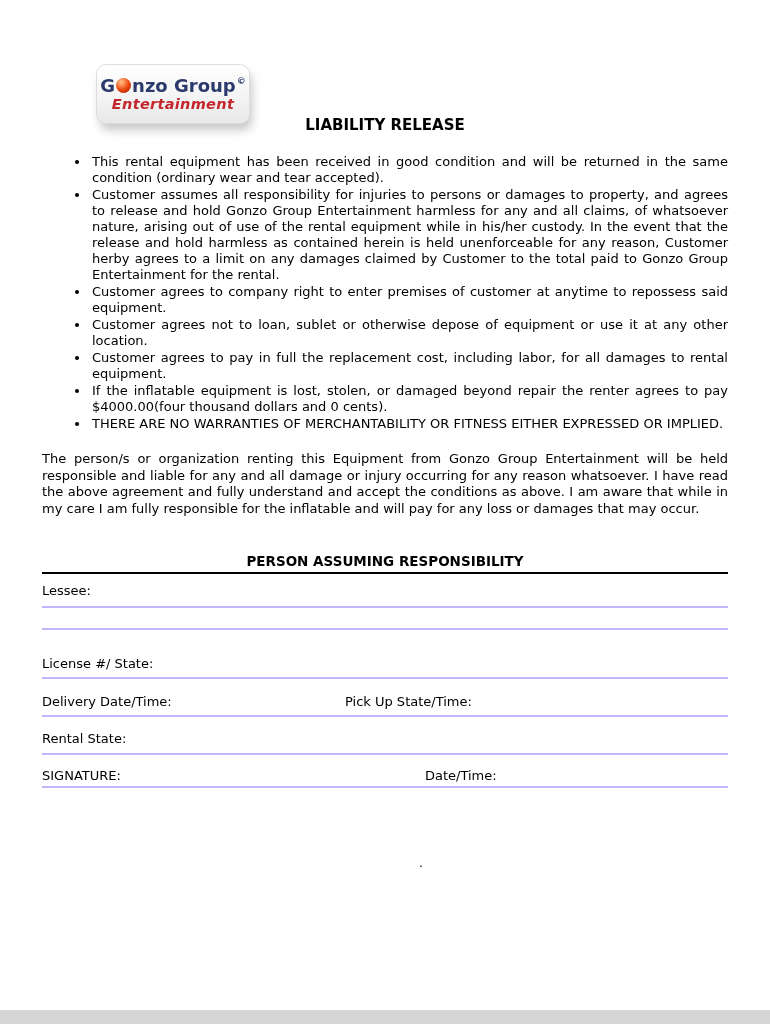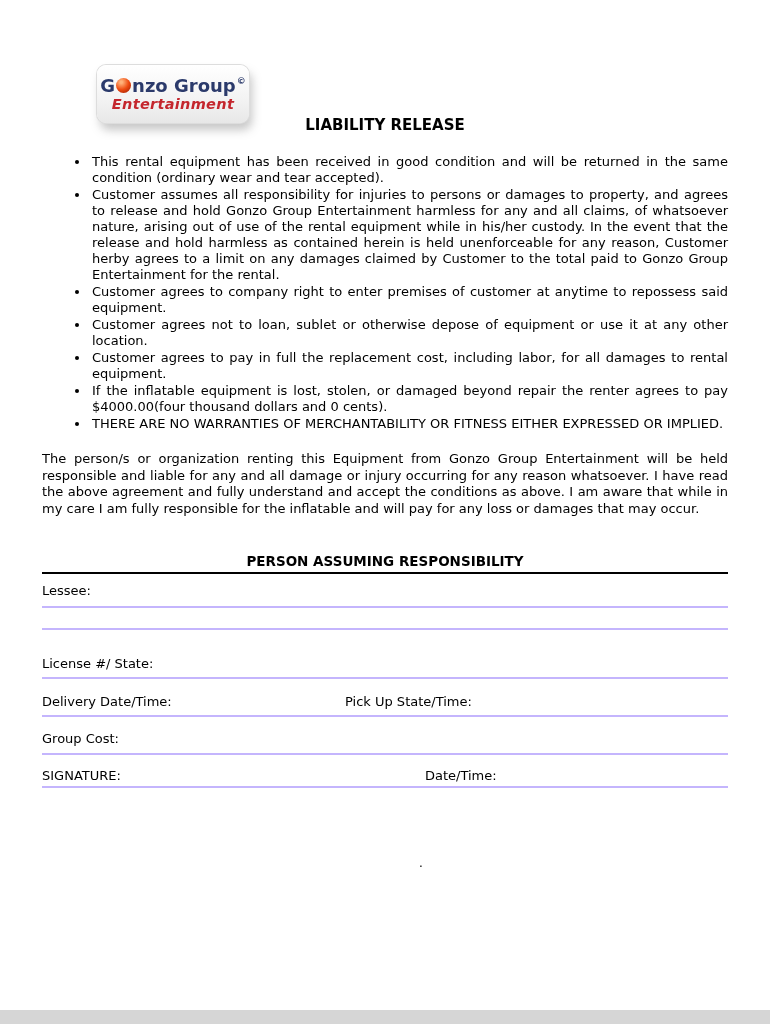--- a/index.html
+++ b/index.html
@@ -139,21 +139,21 @@
     <div class="frow r4">
       <span class="flabel">License #/ State:</span>
     </div>
 
     <div class="frow r5">
       <span class="flabel">Delivery Date/Time:</span>
       <span class="right">Pick Up State/Time:</span>
     </div>
 
     <div class="frow r6">
-      <span class="flabel">Group Cost:</span>
+      <span class="flabel">Rental State:</span>
     </div>
 
     <div class="frow r7">
       <span class="flabel">SIGNATURE:</span>
       <span class="right">Date/Time:</span>
     </div>
 
     <span class="stray">.</span>
 
   </div>

